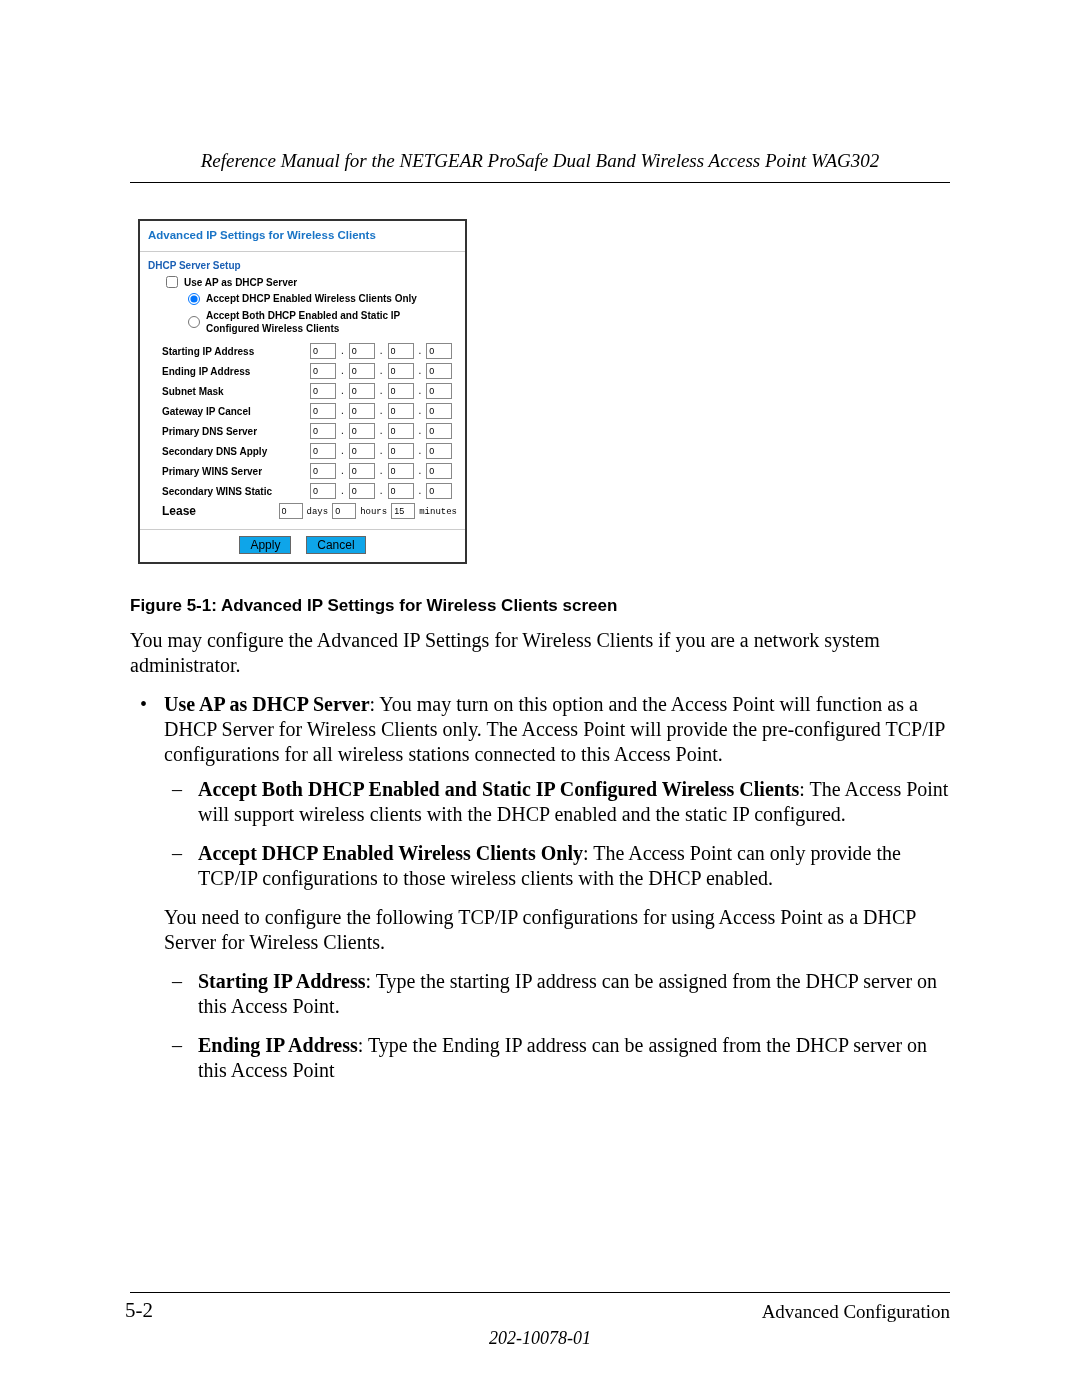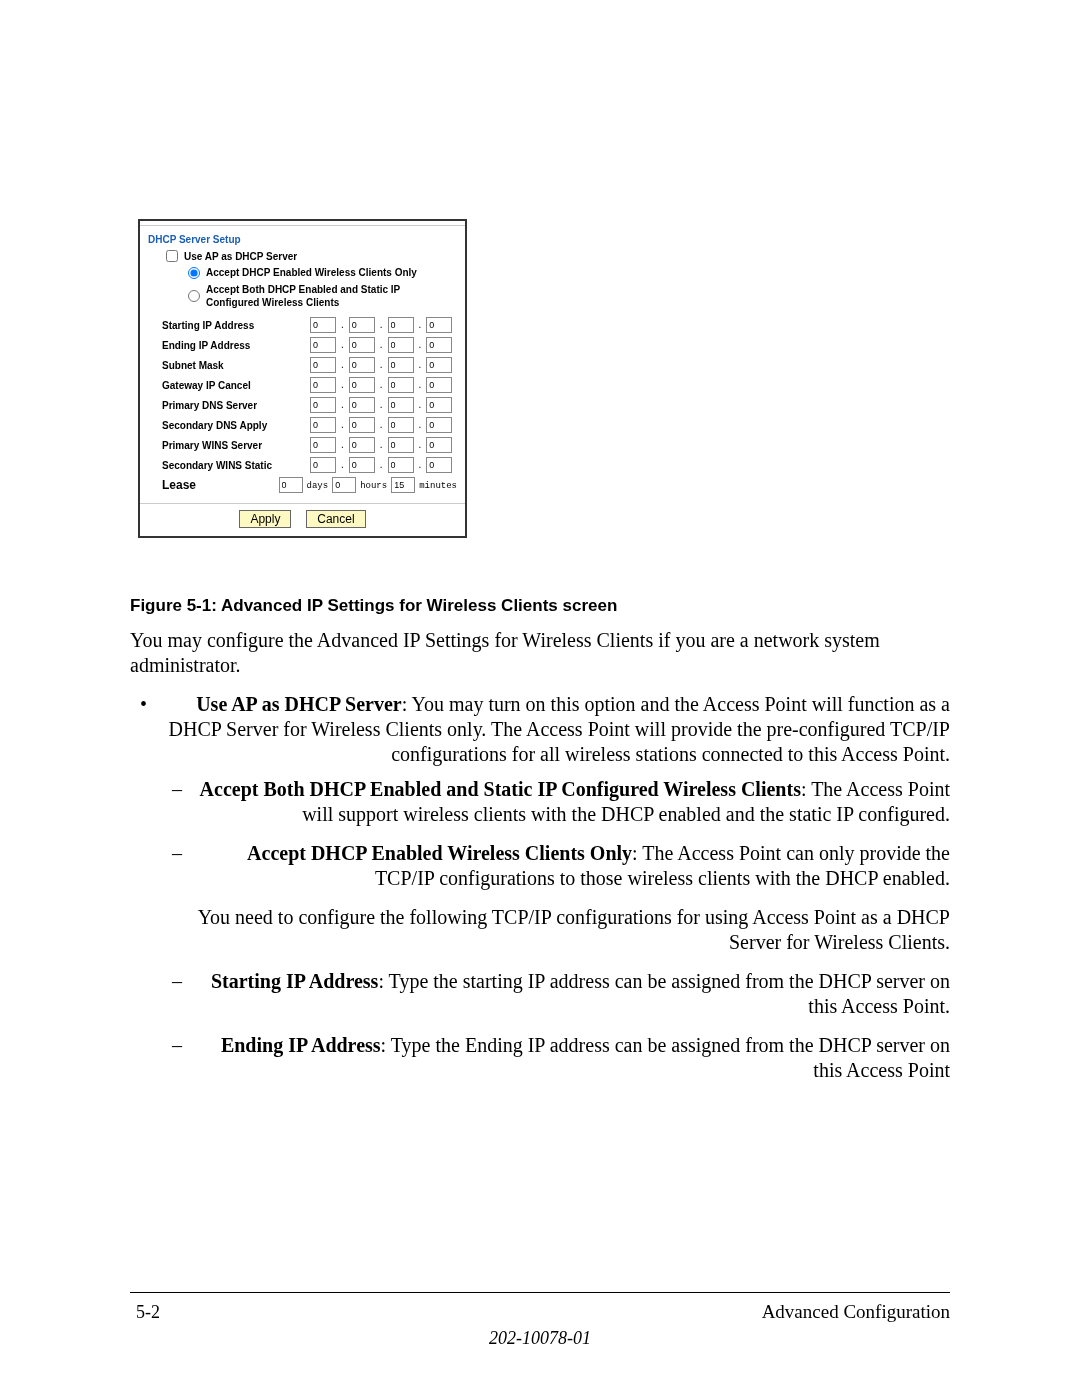--- a/index.html
+++ b/index.html
@@ -132,21 +132,21 @@
   }
   .panel-actions {
     border-top: 1px solid #ccc;
     padding: 6px 0 8px 0;
     text-align: center;
   }
   .panel-actions button {
     font-family: Arial, sans-serif;
     font-size: 12px;
     padding: 1px 10px;
-    background: #fef9c3;
+    background: #0ea5e9;
     border: 1px solid #666;
     margin: 0 6px;
   }
 
   
   .caption {
     position: absolute;
     top: 596px;
     left: 130px;
     font-family: Arial, Helvetica, sans-serif;
@@ -159,21 +159,20 @@
     left: 130px;
     right: 130px;
     font-size: 20px;
     line-height: 1.25;
   }
   .maintext p { margin: 0 0 14px 0; }
   .maintext ul.level1 {
     list-style: none;
     padding: 0;
     margin: 0;
-    text-align: right;
   }
   .maintext ul.level1 > li {
     position: relative;
     padding-left: 34px;
     margin-bottom: 14px;
   }
   .maintext ul.level1 > li::before {
     content: "•";
     position: absolute;
     left: 10px;
@@ -200,23 +199,23 @@
 
   .footer-rule {
     position: absolute;
     left: 130px;
     right: 130px;
     bottom: 104px;
     border-top: 1px solid #000;
   }
   .footer-left {
     position: absolute;
-    left: 136px;
+    left: 125px;
     bottom: 74px;
-    font-size: 18px;
+    font-size: 21px;
     margin-top: 8px;
   }
   .footer-right {
     position: absolute;
     right: 130px;
     bottom: 74px;
     font-size: 19px;
   }
   .footer-center {
     position: absolute;
@@ -225,22 +224,24 @@
     text-align: center;
     font-style: italic;
     font-size: 18px;
   }
 </style>
 </head>
 <body>
 
 <div class="page">
 
+  <div class="header">Reference Manual for the NETGEAR ProSafe Dual Band Wireless Access Point WAG302</div>
 
   <div class="panel">
+    <div class="panel-title">Advanced IP Settings for Wireless Clients</div>
     <hr>
     <div class="panel-body">
       <div class="section-title">DHCP Server Setup</div>
 
       <div class="row-flex indent1">
         <input type="checkbox" style="">
         <span class="lbl-bold">Use AP as DHCP Server</span>
       </div>
 
       <div class="row-flex indent2">

